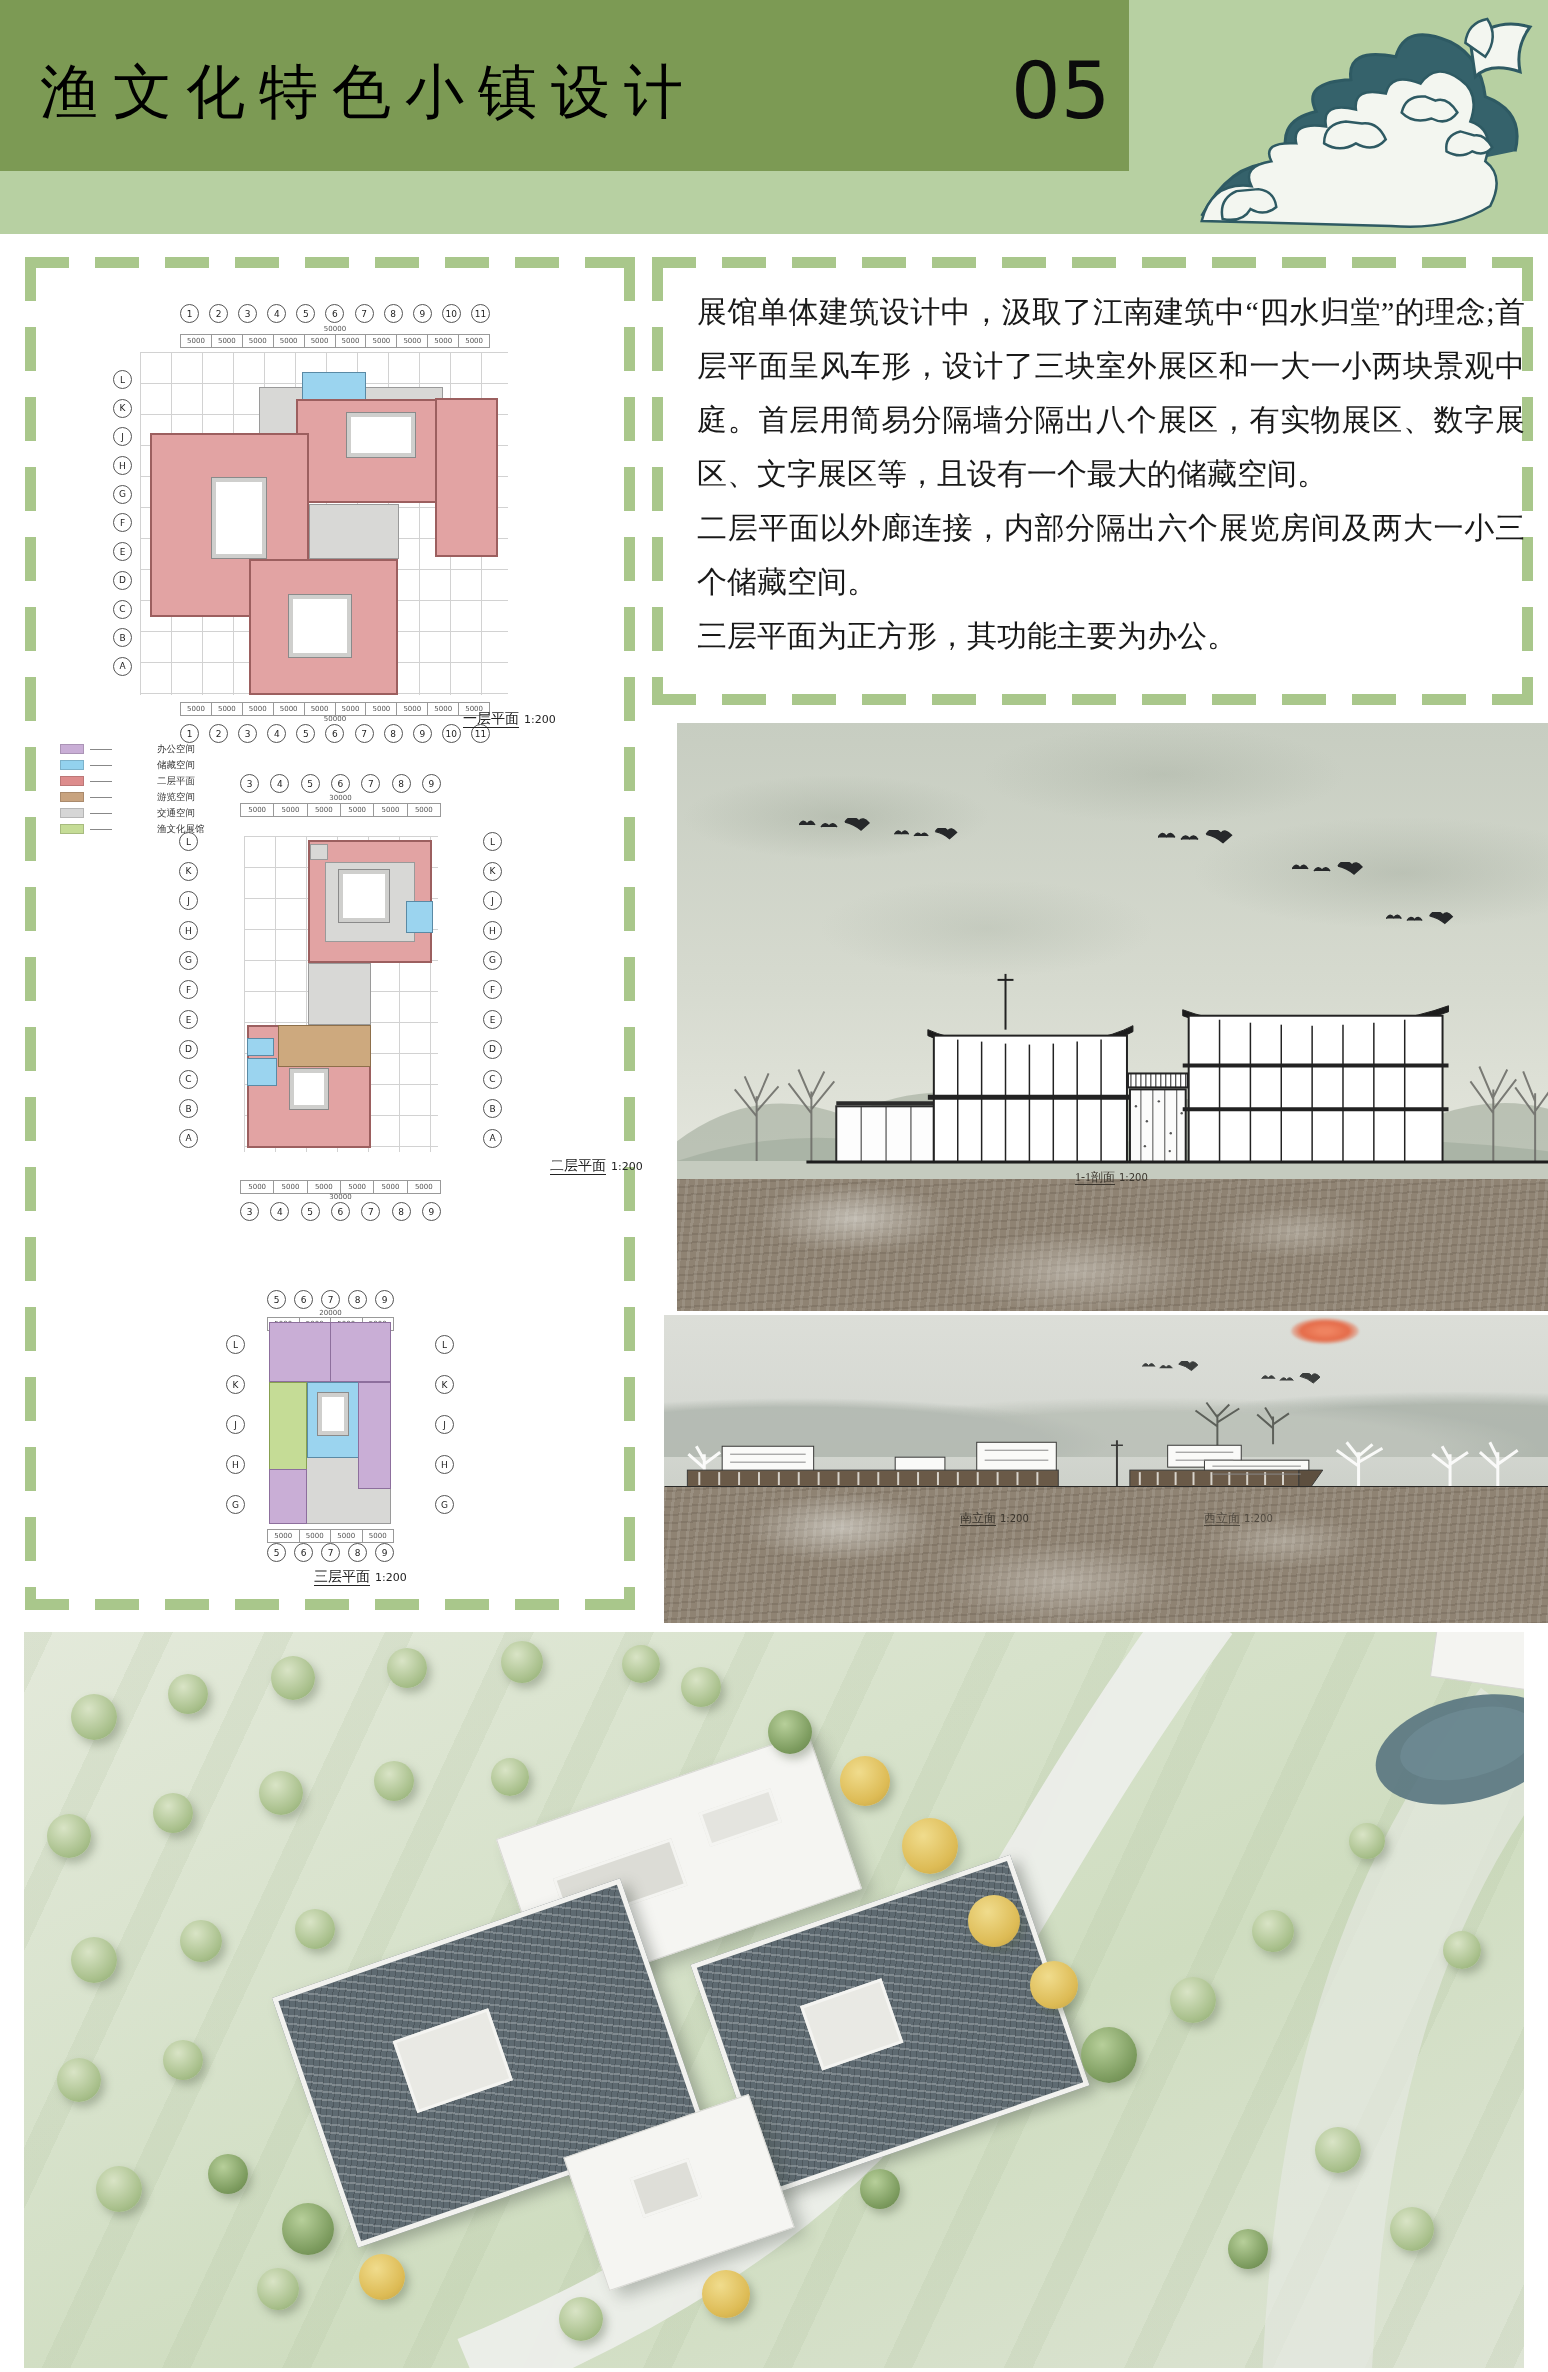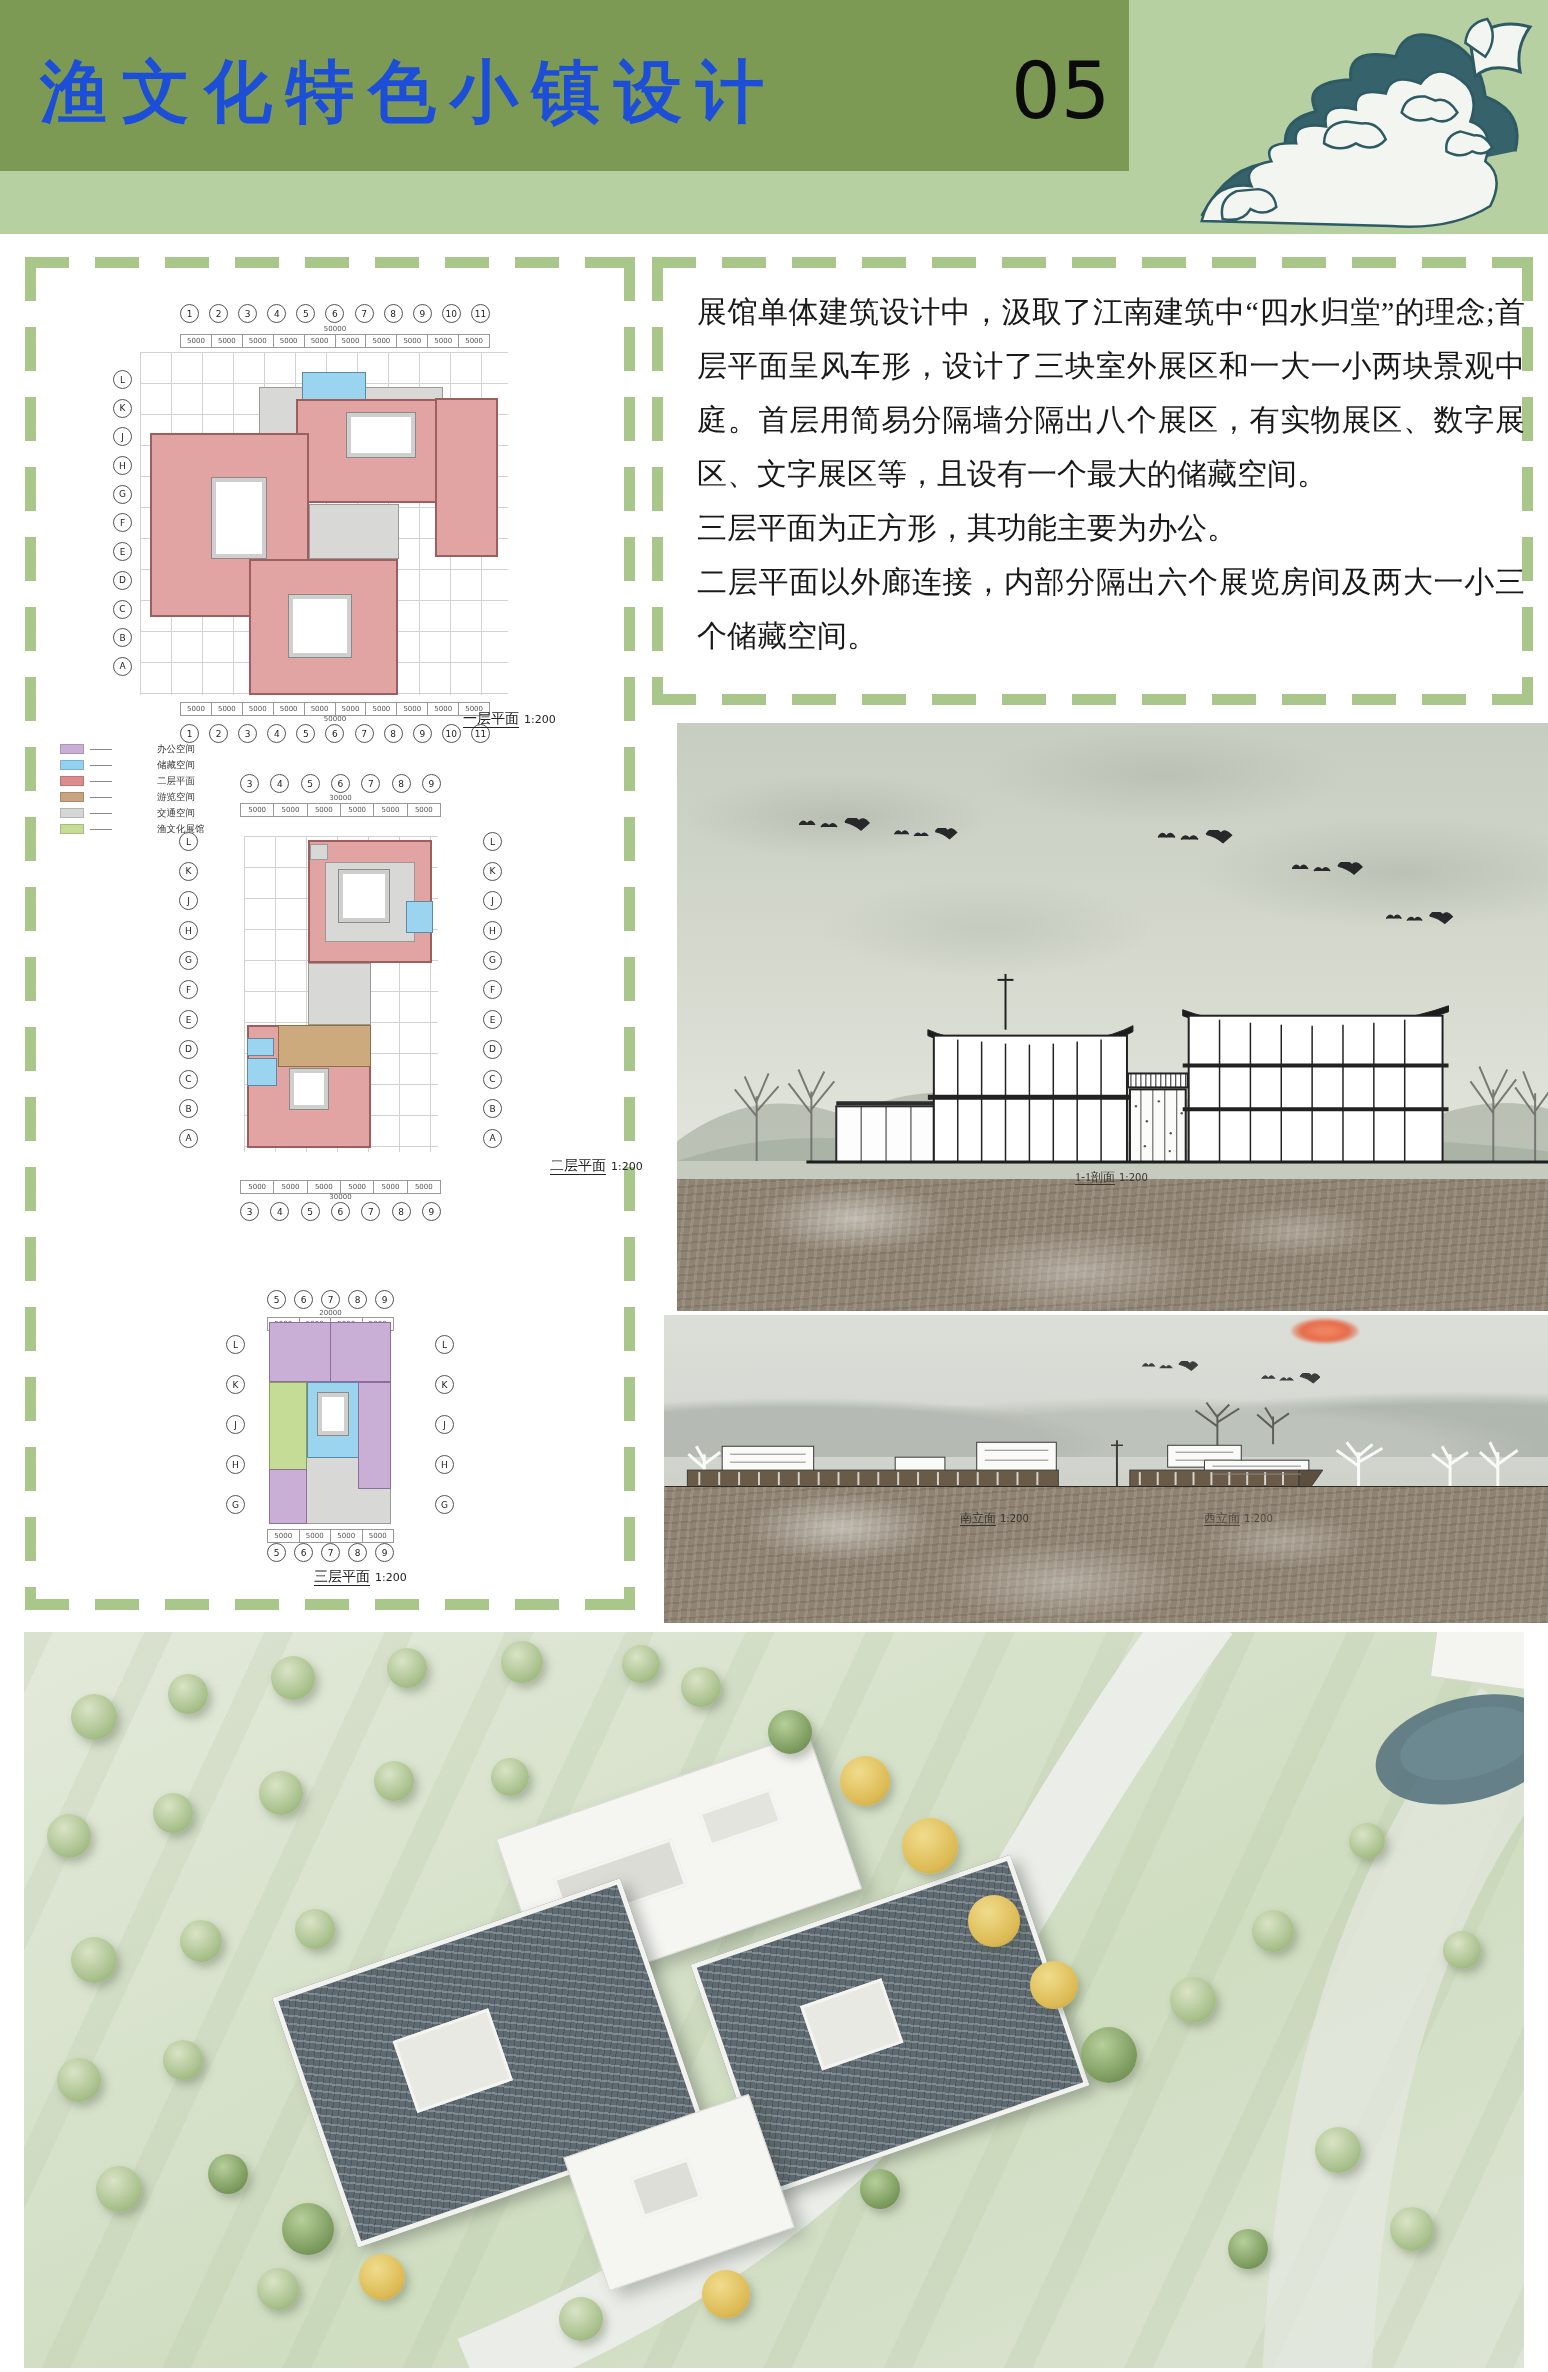--- a/index.html
+++ b/index.html
@@ -4,22 +4,22 @@
 <style>
   html,body{margin:0;padding:0;background:#fff;}
   body{width:1548px;height:2372px;position:relative;overflow:hidden;
        font-family:"Liberation Sans",sans-serif;}
   .abs{position:absolute;}
 
   
   #header{left:0;top:0;width:1548px;height:234px;background:#b7d0a2;}
   #header-dark{left:0;top:0;width:1129px;height:171px;background:#7c9a54;}
   #poster-title{left:40px;top:18px;width:935px;height:149px;
-    font-family:"Liberation Serif",serif;font-size:68px;letter-spacing:14px;
-    color:#1d4ed8;font-weight:bold;line-height:149px;white-space:nowrap;}
+    font-family:"Liberation Serif",serif;font-size:59px;letter-spacing:14px;
+    color:#000000;font-weight:normal;line-height:149px;white-space:nowrap;}
   #page-number{left:1011px;top:46px;font-size:78px;color:#0b0b0b;
     font-family:"DejaVu Sans",sans-serif;}
   #wave{right:8px;top:2px;}
 
   
   .dash-h{height:11px;background:repeating-linear-gradient(90deg,#a9c78b 0 44px,transparent 44px 70px);}
   .dash-v{width:11px;background:repeating-linear-gradient(180deg,#a9c78b 0 44px,transparent 44px 70px);}
   .panel{background:#fff;}
   #panel-left{left:25px;top:257px;width:610px;height:1353px;}
   #panel-text{left:652px;top:257px;width:881px;height:448px;}
@@ -396,22 +396,22 @@
 </div>
 
 <div class="abs panel" id="panel-text">
   <div class="abs dash-h" style="left:0;top:0;width:881px"></div>
   <div class="abs dash-h" style="left:0;bottom:0;width:881px"></div>
   <div class="abs dash-v" style="left:0;top:0;height:448px"></div>
   <div class="abs dash-v" style="right:0;top:0;height:448px"></div>
   <div class="abs" id="intro">
     <div id="intro-paras">
         <p>展馆单体建筑设计中，汲取了江南建筑中“四水归堂”的理念;首层平面呈风车形，设计了三块室外展区和一大一小两块景观中庭。首层用简易分隔墙分隔出八个展区，有实物展区、数字展区、文字展区等，且设有一个最大的储藏空间。</p>
+        <p>二层平面以外廊连接，内部分隔出六个展览房间及两大一小三个储藏空间。</p>
         <p>三层平面为正方形，其功能主要为办公。</p>
-        <p>二层平面以外廊连接，内部分隔出六个展览房间及两大一小三个储藏空间。</p>
       </div>
   </div>
 </div>
 
 <div class="abs" id="elev1">
   <div class="abs clouds"></div>
   <svg class="abs" width="885" height="463" viewBox="0 0 889 465">
 
     <g opacity=".55" fill="#9aa596">
       <path d="M0 420 Q80 360 170 395 Q260 350 360 390 Q470 355 560 392 Q660 360 760 395 Q830 370 889 392 L889 440 L0 440 Z"></path>

